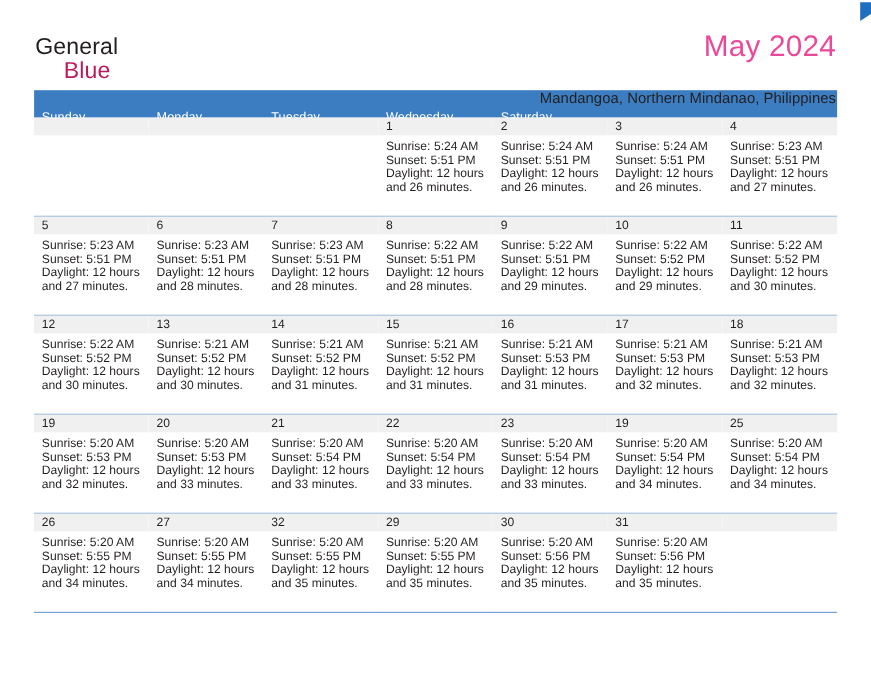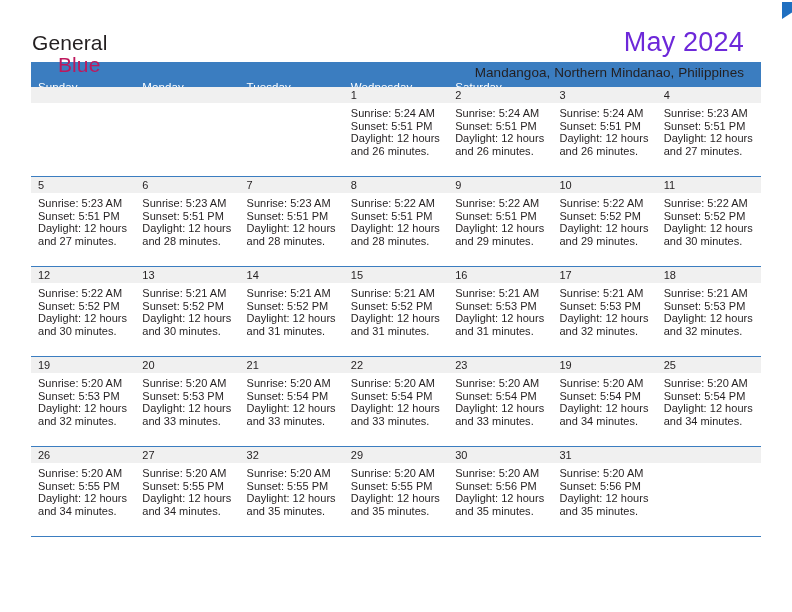--- a/index.html
+++ b/index.html
@@ -16,22 +16,22 @@
     width: 792px;
     height: 612px;
     padding: 0;
   }
 
   
   .header {
     display: flex;
     align-items: flex-start;
     justify-content: space-between;
-    padding: 28px 48px 0 32px;
-    height: 62px;
+    padding: 28px 32px 0 32px;
+    height: 82px;
   }
   .brand {
     display: block;
     line-height: 1;
     padding-top: 4px;
   }
   .brand-row1 {
     position: relative;
     display: inline-block;
     font-size: 21px;
@@ -57,28 +57,28 @@
     margin-left: 26px;
     letter-spacing: 0.1px;
   }
   .titles {
     text-align: right;
     padding-top: 0px;
   }
   .cal-title {
     font-size: 27px;
     font-weight: normal;
-    color: #6d28d9;
+    color: #ec4899;
     line-height: 1.05;
     letter-spacing: 0.2px;
   }
   .cal-subtitle {
     font-size: 13.5px;
     color: #231f20;
-    margin-top: 9px;
+    margin-top: 26px;
     letter-spacing: 0.05px;
   }
 
   
   .calendar {
     margin: 0 31px 0 31px;
     width: 730px;
   }
   .weekdays {
     display: grid;

